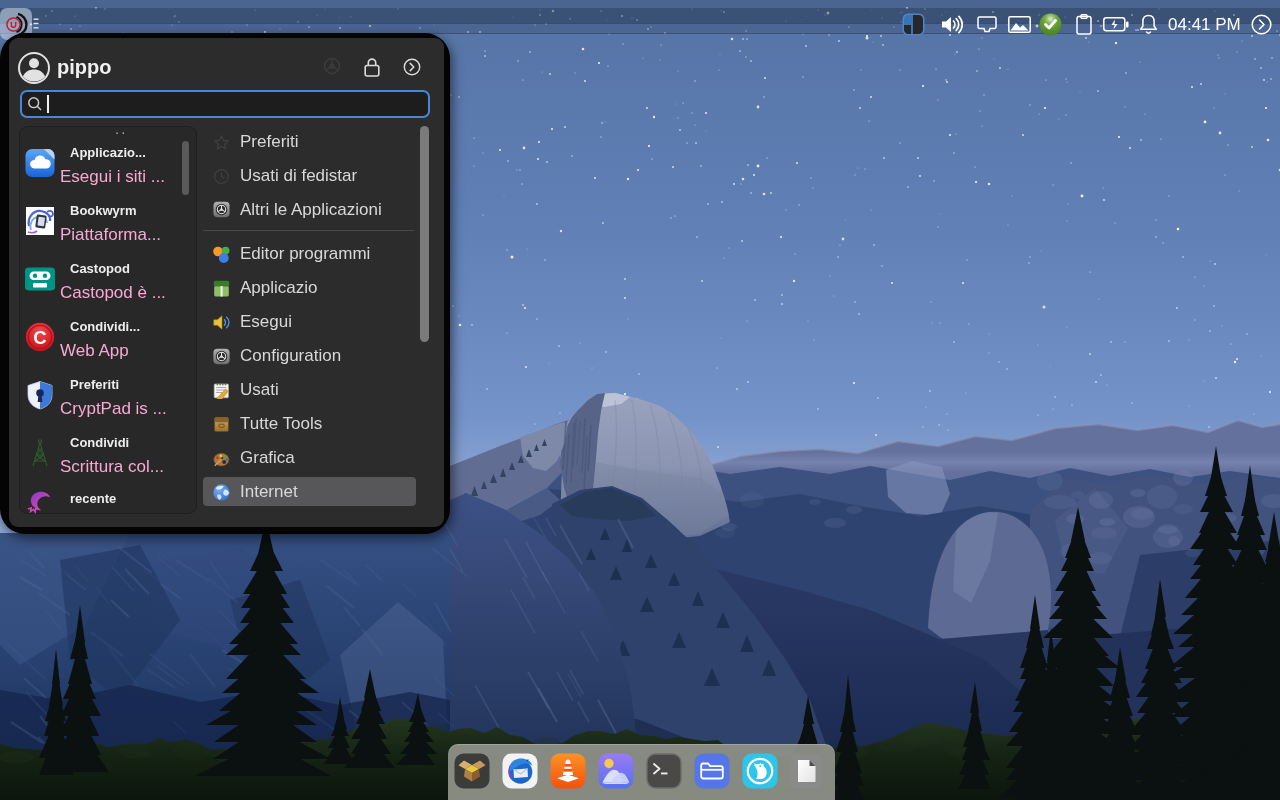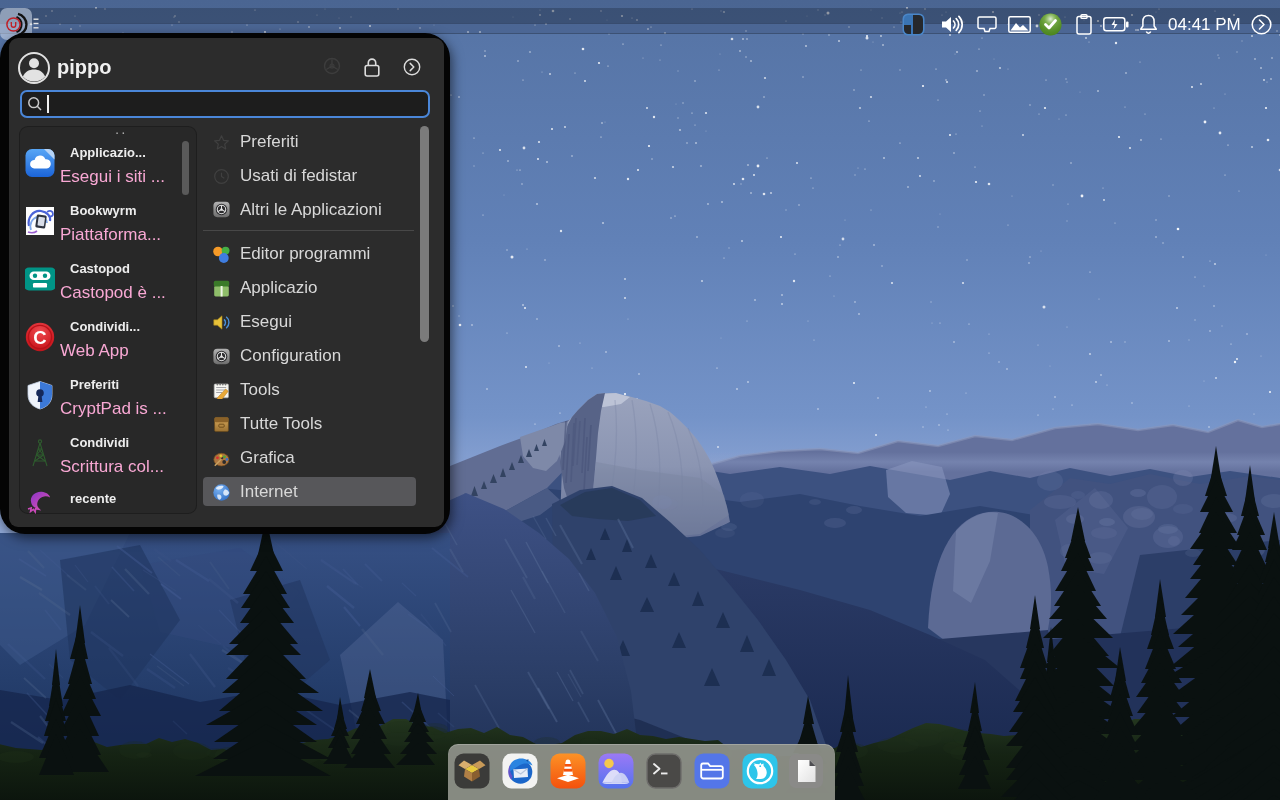--- a/index.html
+++ b/index.html
@@ -1417,21 +1417,21 @@
 <div class="cat" style="top:313px">Configuration</div>
 <svg class="cicon" style="top:348.5px" viewBox="0 0 17 17">
 <rect x="1.2" y="2" width="14.2" height="13.8" rx="1" fill="#f7f7f2" stroke="#b0b0b0" stroke-width="0.7"></rect>
 <path d="M3.2,5.5 h10 M3.2,8 h10 M3.2,10.5 h6" stroke="#9a9aa0" stroke-width="0.9"></path>
 <circle cx="4.4" cy="2.6" r="0.9" fill="#777"></circle>
       <circle cx="7.1" cy="2.6" r="0.9" fill="#777"></circle>
       <circle cx="9.8" cy="2.6" r="0.9" fill="#777"></circle>
       <circle cx="12.5" cy="2.6" r="0.9" fill="#777"></circle>
 <path d="M4,16.2 L12.6,7 l2.6,2.2 L8.8,17.5 l-3.4,0.9 Z" fill="#e8a838" stroke="#b87818" stroke-width="0.5"></path>
 </svg>
-<div class="cat" style="top:347px">Tools</div>
+<div class="cat" style="top:347px">Usati</div>
 <svg class="cicon" style="top:382.5px" viewBox="0 0 17 17">
 <defs>
         <linearGradient id="gft" x1="0" y1="0" x2="0" y2="1">
           <stop offset="0" stop-color="#d8a85a"></stop>
           <stop offset="1" stop-color="#9a7132"></stop>
         </linearGradient>
       </defs>
 <rect x="1.6" y="1.4" width="13.8" height="14.2" rx="1.4" fill="url(#gft)" stroke="#6a4a18" stroke-width="0.6"></rect>
 <rect x="1.6" y="1.4" width="13.8" height="4.8" rx="1.4" fill="#8a6128"></rect>
 <rect x="5.8" y="8.2" width="5.4" height="3" rx="0.9" fill="none" stroke="#6a4a18" stroke-width="0.9"></rect>

